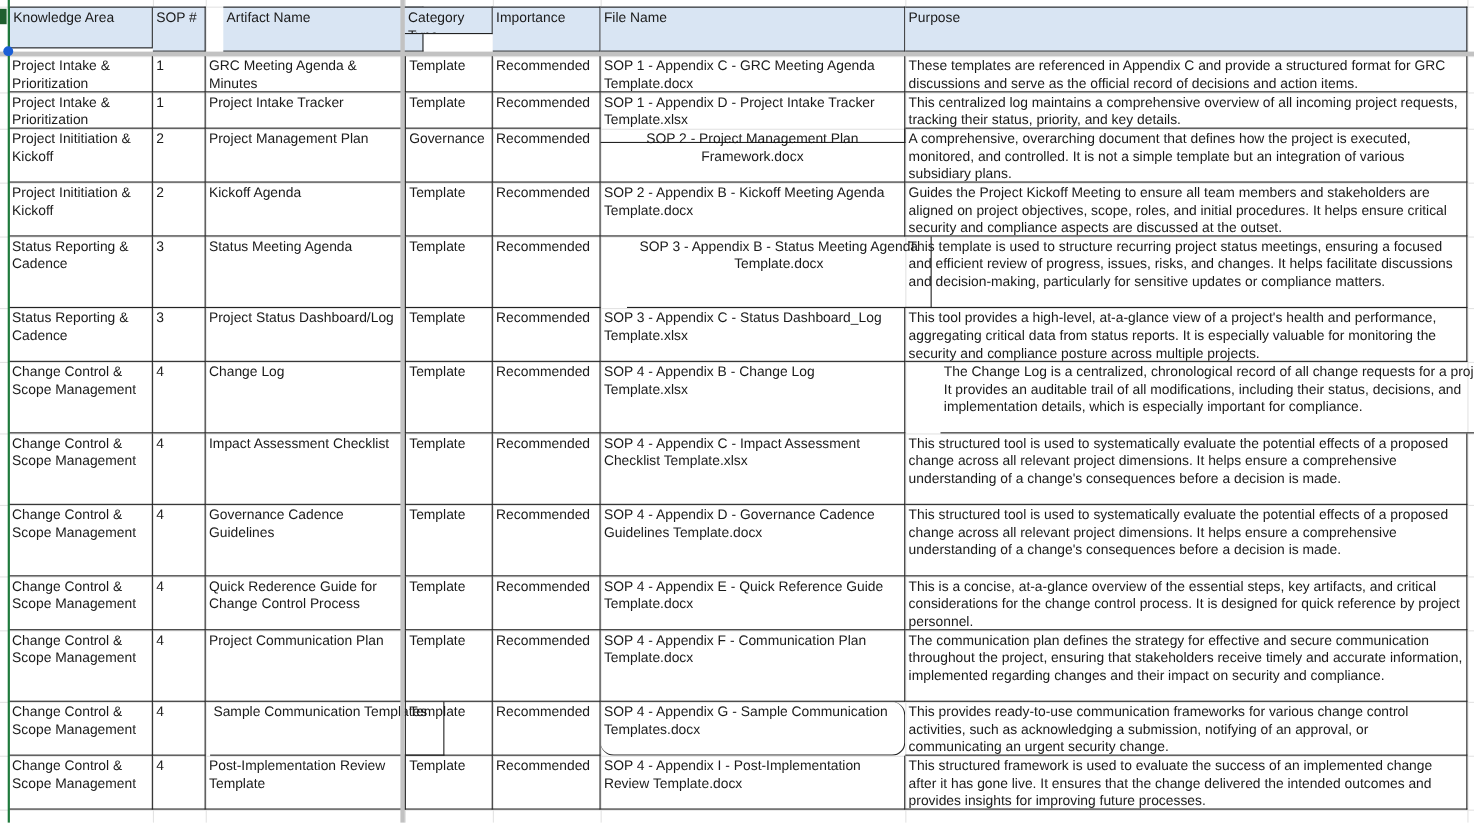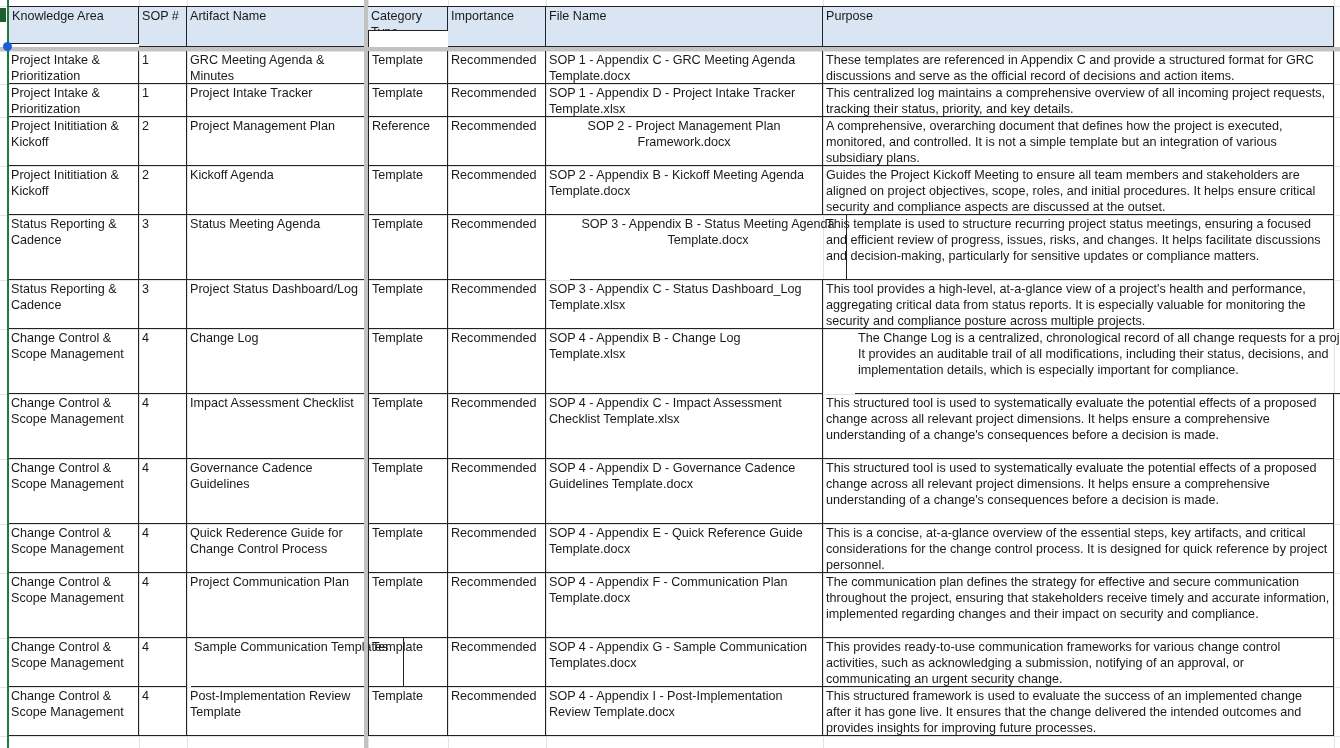--- a/index.html
+++ b/index.html
@@ -46,43 +46,43 @@
     <div class="gridline-h" style="top: 524px;"></div>
     <div class="gridline-h" style="top: 573px;"></div>
     <div class="gridline-h" style="top: 638px;"></div>
     <div class="gridline-h" style="top: 687px;"></div>
     <div class="gridline-h" style="top: 736px;"></div>
   </div>
 
 <div class="sheet" id="sheet">
     <div class="cell hdr bd" style="left: 8px; top: 6px; width: 131px; height: 38px; border-left: 1px solid rgb(34, 34, 34);">Knowledge Area</div>
     <div class="cell hdr bd center" style="left: 139px; top: 6px; width: 48px; height: 41px;">SOP #</div>
-    <div class="cell hdr bd" style="left: 187px; top: 6px; width: 182px; height: 41px;">Artifact Name</div>
+    <div class="cell hdr bd" style="left: 203px; top: 6px; width: 182px; height: 41px;">Artifact Name</div>
     <div class="cell hdr bd" style="left: 368px; top: 6px; width: 80px; height: 25px;">Category Type</div>
     <div class="cell hdr bd" style="left: 448px; top: 6px; width: 98px; height: 41px;">Importance</div>
     <div class="cell hdr bd" style="left: 546px; top: 6px; width: 277px; height: 41px;">File Name</div>
     <div class="cell hdr bd" style="left: 823px; top: 6px; width: 511px; height: 41px;">Purpose</div>
     <div class="cell bd" style="left: 8px; top: 51px; width: 131px; height: 33px;">Project Intake &amp; Prioritization</div>
     <div class="cell bd center" style="left: 139px; top: 51px; width: 48px; height: 33px;">1</div>
     <div class="cell bd" style="left: 187px; top: 51px; width: 181px; height: 33px;">GRC Meeting Agenda &amp; Minutes</div>
     <div class="cell bd" style="left: 368px; top: 51px; width: 80px; height: 33px; border-left: 1px solid rgb(34, 34, 34);">Template</div>
     <div class="cell bd" style="left: 448px; top: 51px; width: 98px; height: 33px;">Recommended</div>
     <div class="cell bd" style="left: 546px; top: 51px; width: 277px; height: 33px;">SOP 1 - Appendix C - GRC Meeting Agenda Template.docx</div>
     <div class="cell bd" style="left: 823px; top: 51px; width: 511px; height: 33px;">These templates are referenced in Appendix C and provide a structured format for GRC discussions and serve as the official record of decisions and action items.</div>
     <div class="cell bd" style="left: 8px; top: 84px; width: 131px; height: 33px;">Project Intake &amp; Prioritization</div>
     <div class="cell bd center" style="left: 139px; top: 84px; width: 48px; height: 33px;">1</div>
     <div class="cell bd" style="left: 187px; top: 84px; width: 181px; height: 33px;">Project Intake Tracker</div>
     <div class="cell bd" style="left: 368px; top: 84px; width: 80px; height: 33px; border-left: 1px solid rgb(34, 34, 34);">Template</div>
     <div class="cell bd" style="left: 448px; top: 84px; width: 98px; height: 33px;">Recommended</div>
-    <div class="cell bd" style="left: 546px; top: 84px; width: 277px; height: 33px;">SOP 1 - Appendix D - Project Intake Tracker Template.xlsx</div>
+    <div class="cell bd" style="left: 546px; top: 84px; width: 277px; height: 46px;">SOP 1 - Appendix D - Project Intake Tracker Template.xlsx</div>
     <div class="cell bd" style="left: 823px; top: 84px; width: 511px; height: 33px;">This centralized log maintains a comprehensive overview of all incoming project requests, tracking their status, priority, and key details.</div>
     <div class="cell bd" style="left: 8px; top: 117px; width: 131px; height: 49px;">Project Inititiation &amp; Kickoff</div>
     <div class="cell bd center" style="left: 139px; top: 117px; width: 48px; height: 49px;">2</div>
     <div class="cell bd" style="left: 187px; top: 117px; width: 181px; height: 49px;">Project Management Plan</div>
-    <div class="cell bd" style="left: 368px; top: 117px; width: 80px; height: 49px; border-left: 1px solid rgb(34, 34, 34);">Reference</div>
+    <div class="cell bd" style="left: 368px; top: 117px; width: 80px; height: 49px; border-left: 1px solid rgb(34, 34, 34);">Governance</div>
     <div class="cell bd" style="left: 448px; top: 117px; width: 98px; height: 49px;">Recommended</div>
     <div class="cell bd" style="left: 546px; top: 117px; width: 277px; height: 49px; text-align: center;">SOP 2 - Project Management Plan Framework.docx</div>
     <div class="cell bd" style="left: 823px; top: 117px; width: 511px; height: 49px;">A comprehensive, overarching document that defines how the project is executed, monitored, and controlled. It is not a simple template but an integration of various subsidiary plans.</div>
     <div class="cell bd" style="left: 8px; top: 166px; width: 131px; height: 49px;">Project Inititiation &amp; Kickoff</div>
     <div class="cell bd center" style="left: 139px; top: 166px; width: 48px; height: 49px;">2</div>
     <div class="cell bd" style="left: 187px; top: 166px; width: 181px; height: 49px;">Kickoff Agenda</div>
     <div class="cell bd" style="left: 368px; top: 166px; width: 80px; height: 49px; border-left: 1px solid rgb(34, 34, 34);">Template</div>
     <div class="cell bd" style="left: 448px; top: 166px; width: 98px; height: 49px;">Recommended</div>
     <div class="cell bd" style="left: 546px; top: 166px; width: 277px; height: 49px;">SOP 2 - Appendix B - Kickoff Meeting Agenda Template.docx</div>
     <div class="cell bd" style="left: 823px; top: 166px; width: 511px; height: 49px;">Guides the Project Kickoff Meeting to ensure all team members and stakeholders are aligned on project objectives, scope, roles, and initial procedures. It helps ensure critical security and compliance aspects are discussed at the outset.</div>
@@ -133,21 +133,21 @@
     <div class="cell bd" style="left: 187px; top: 573px; width: 181px; height: 65px;">Project Communication Plan</div>
     <div class="cell bd" style="left: 368px; top: 573px; width: 80px; height: 65px; border-left: 1px solid rgb(34, 34, 34);">Template</div>
     <div class="cell bd" style="left: 448px; top: 573px; width: 98px; height: 65px;">Recommended</div>
     <div class="cell bd" style="left: 546px; top: 573px; width: 277px; height: 65px;">SOP 4 - Appendix F - Communication Plan Template.docx</div>
     <div class="cell bd" style="left: 823px; top: 573px; width: 511px; height: 65px;">The communication plan defines the strategy for effective and secure communication throughout the project, ensuring that stakeholders receive timely and accurate information, implemented regarding changes and their impact on security and compliance.</div>
     <div class="cell bd" style="left: 8px; top: 638px; width: 131px; height: 49px;">Change Control &amp; Scope Management</div>
     <div class="cell bd center" style="left: 139px; top: 638px; width: 48px; height: 49px;">4</div>
     <div class="cell bd" style="left: 191px; top: 638px; width: 213px; height: 49px;">Sample Communication Templates</div>
     <div class="cell bd" style="left: 368px; top: 638px; width: 80px; height: 49px; border-left: 1px solid rgb(34, 34, 34);">Template</div>
     <div class="cell bd" style="left: 448px; top: 638px; width: 98px; height: 49px;">Recommended</div>
-    <div class="cell bd" style="left: 546px; top: 638px; width: 277px; height: 49px;">SOP 4 - Appendix G - Sample Communication Templates.docx</div>
+    <div class="cell bd" style="left: 546px; top: 638px; width: 277px; height: 49px; border-radius: 12px;">SOP 4 - Appendix G - Sample Communication Templates.docx</div>
     <div class="cell bd" style="left: 823px; top: 638px; width: 511px; height: 49px;">This provides ready-to-use communication frameworks for various change control activities, such as acknowledging a submission, notifying of an approval, or communicating an urgent security change.</div>
     <div class="cell bd" style="left: 8px; top: 687px; width: 131px; height: 49px;">Change Control &amp; Scope Management</div>
     <div class="cell bd center" style="left: 139px; top: 687px; width: 48px; height: 49px;">4</div>
     <div class="cell bd" style="left: 187px; top: 687px; width: 181px; height: 49px;">Post-Implementation Review Template</div>
     <div class="cell bd" style="left: 368px; top: 687px; width: 80px; height: 49px; border-left: 1px solid rgb(34, 34, 34);">Template</div>
     <div class="cell bd" style="left: 448px; top: 687px; width: 98px; height: 49px;">Recommended</div>
     <div class="cell bd" style="left: 546px; top: 687px; width: 277px; height: 49px;">SOP 4 - Appendix I - Post-Implementation Review Template.docx</div>
     <div class="cell bd" style="left: 823px; top: 687px; width: 511px; height: 49px;">This structured framework is used to evaluate the success of an implemented change after it has gone live. It ensures that the change delivered the intended outcomes and provides insights for improving future processes.</div>
   </div>
 

